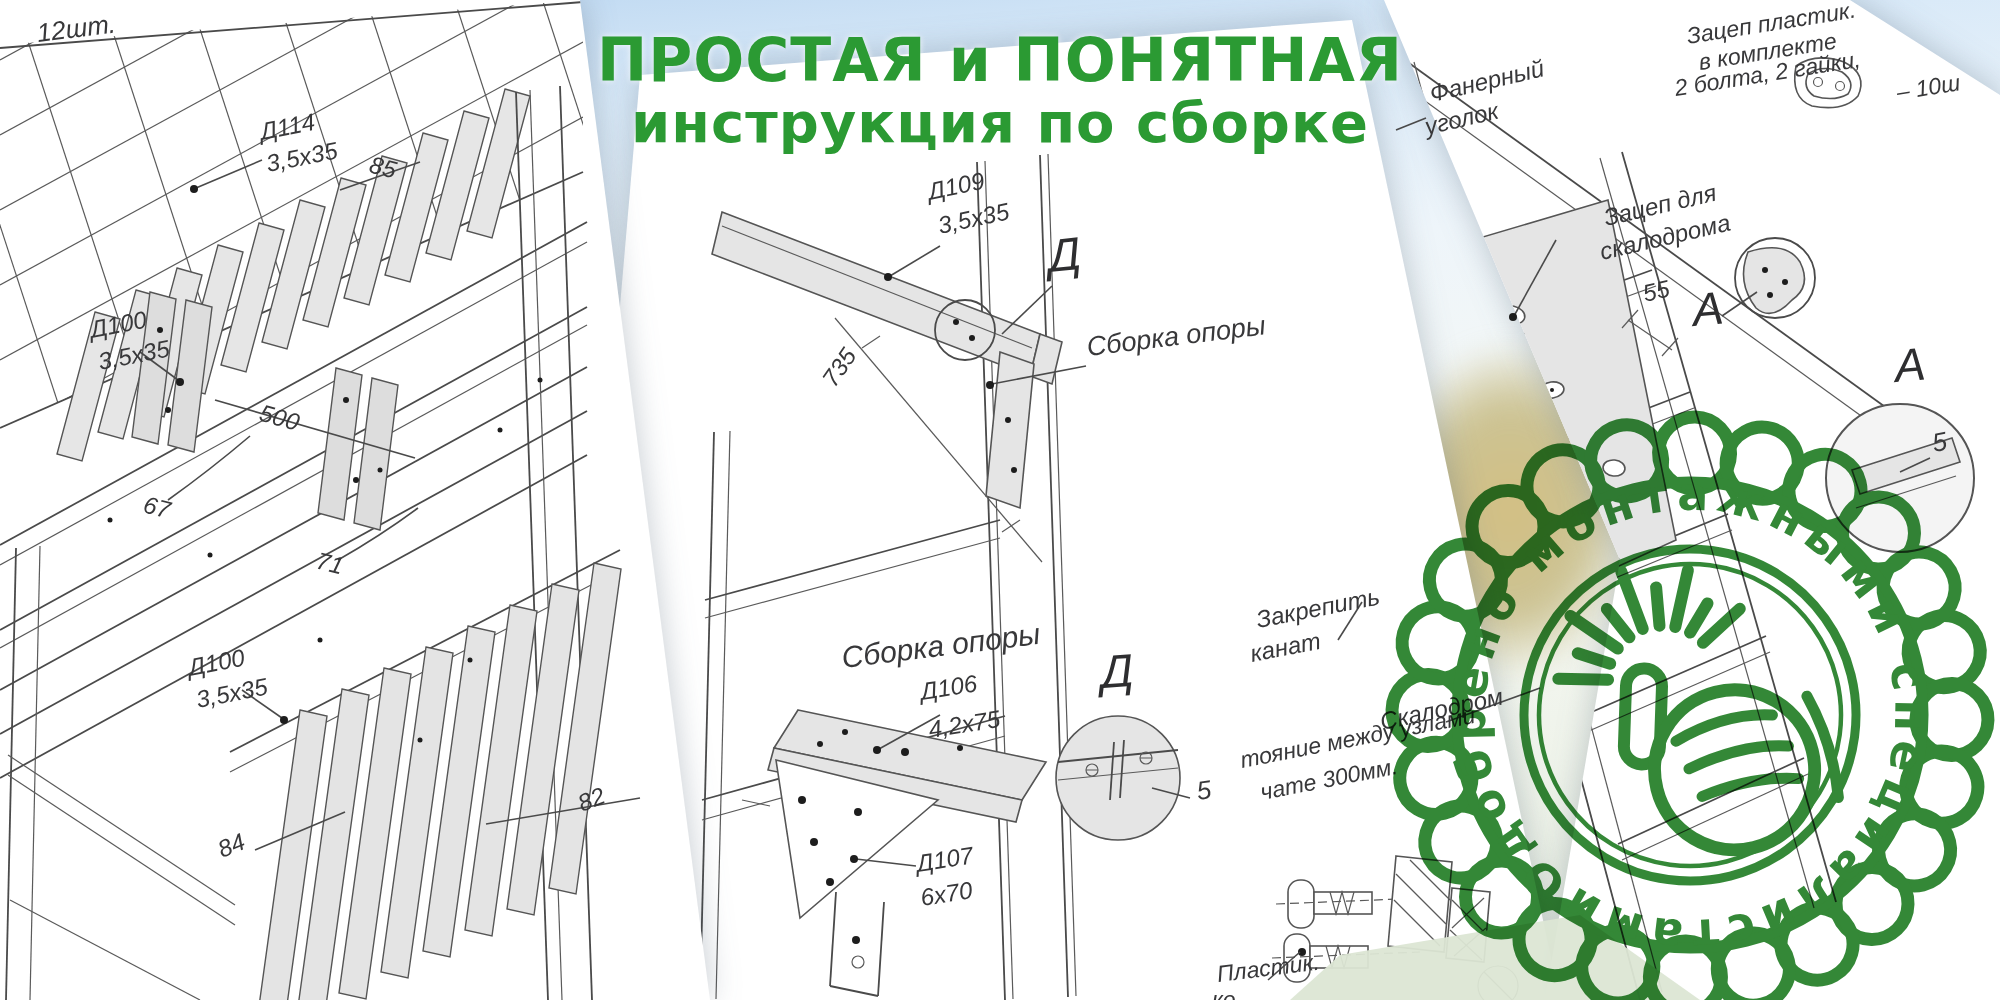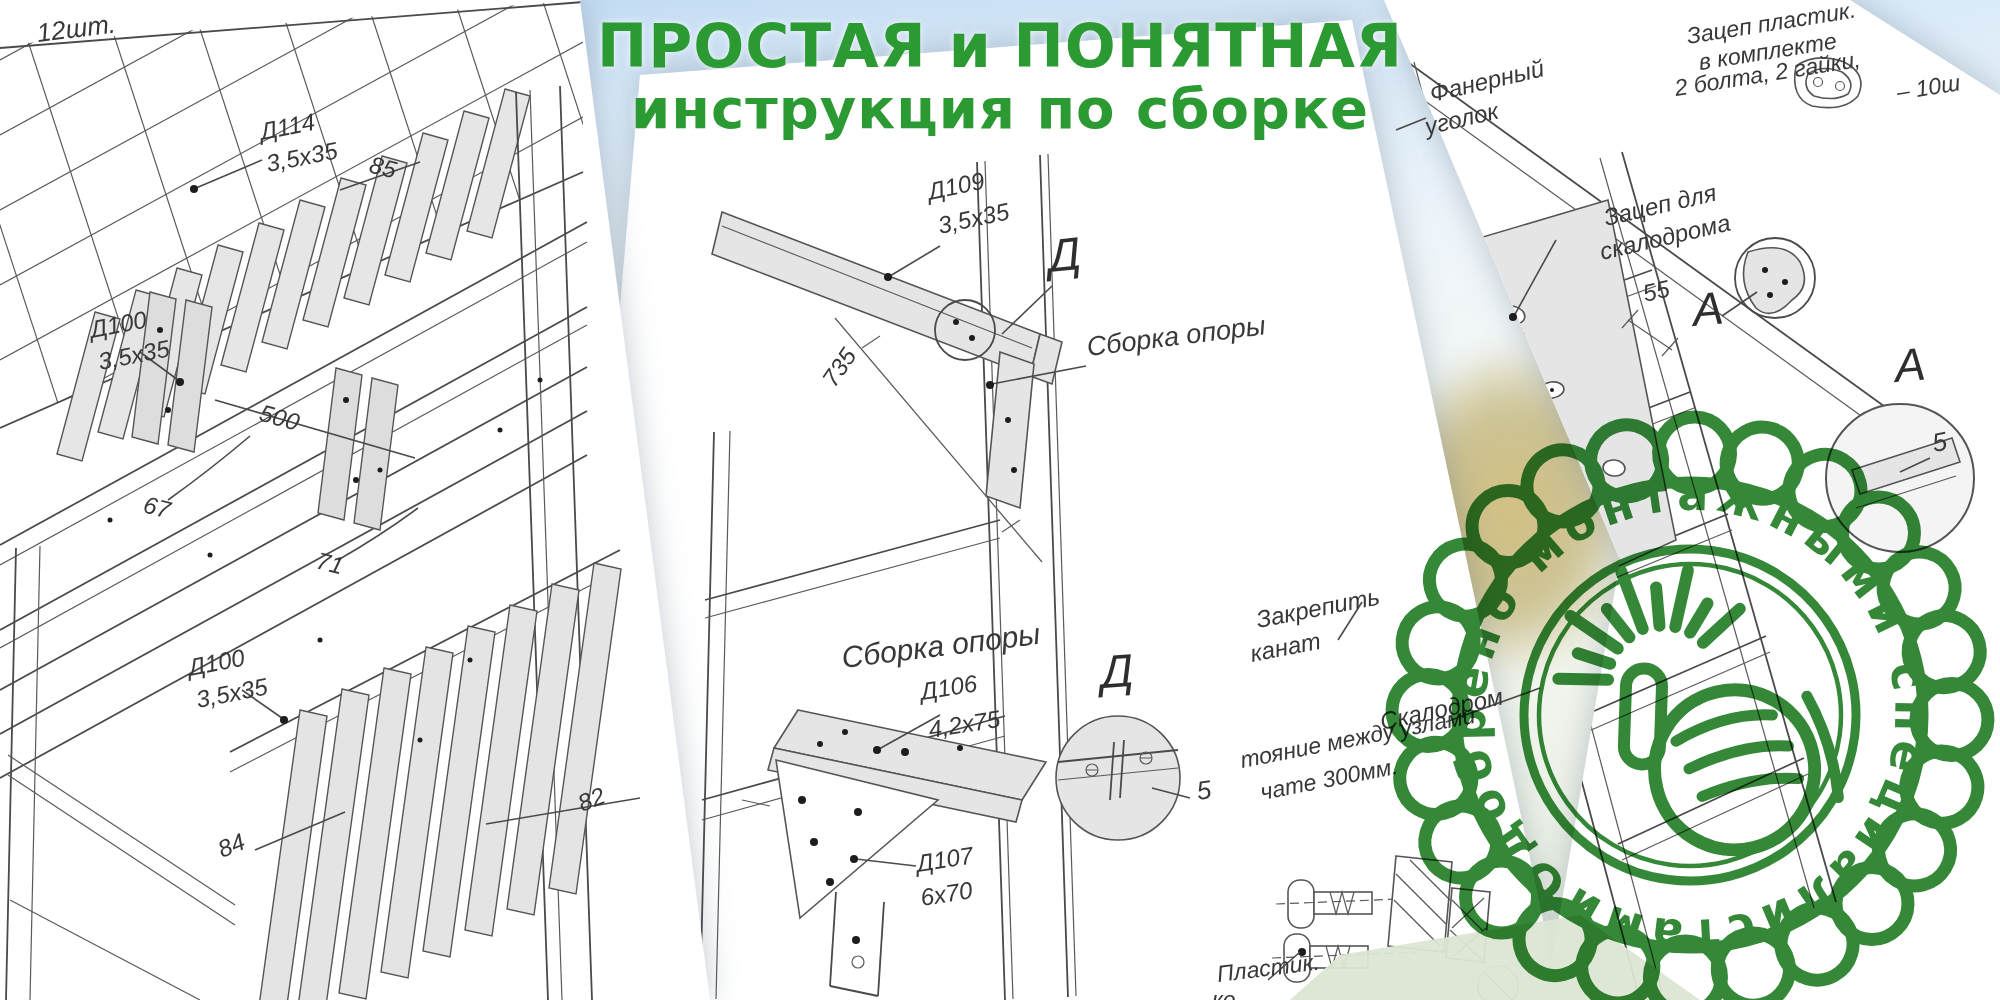--- a/index.html
+++ b/index.html
@@ -17,21 +17,21 @@
   .p-right .paper{clip-path:polygon(1384px 0px,1850px 0px,2000px 95px,2000px 1000px,1545px 1000px,1620px 560px);}
   svg.art{position:absolute;left:0;top:0;}
   .ln{stroke:#4a4a4a;stroke-width:1.8;fill:none;}
   .lnt{stroke:#5a5a5a;stroke-width:1.2;fill:none;}
   .gray{fill:#e5e5e5;stroke:#555;stroke-width:1.6;}
   .white{fill:#ffffff;stroke:#555;stroke-width:1.6;}
   .dot{fill:#1d1d1d;}
   .ldr{stroke:#4a4a4a;stroke-width:1.6;fill:none;}
   .lbl{font-family:"Liberation Sans",sans-serif;font-style:italic;fill:#38383a;}
   .mark{font-family:"Liberation Sans",sans-serif;font-style:italic;fill:#2e2e30;}
-  .title{position:absolute;left:540px;top:14px;width:920px;text-align:center;z-index:40;
+  .title{position:absolute;left:540px;top:28px;width:920px;text-align:center;z-index:40;
     font-family:"DejaVu Sans",sans-serif;font-weight:bold;color:var(--title-green,#2b9a33);
     text-shadow:0 0 6px rgba(255,255,255,.8);}
   .title .t1{font-size:60px;line-height:64px;letter-spacing:1px;}
   .title .t2{font-size:56px;line-height:62px;letter-spacing:1px;}
   .wedge{position:absolute;left:0;top:0;width:2000px;height:1000px;z-index:25;pointer-events:none;}
   .stamp{position:absolute;left:1310px;top:335px;width:760px;height:760px;z-index:50;
     transform:rotate(-14deg);opacity:.9;mix-blend-mode:multiply;}
   .stamp .ink{stroke:var(--green,#1e7b21);fill:none;}
   .stamp-text{font-family:"DejaVu Sans",sans-serif;font-weight:bold;font-size:46px;
     letter-spacing:7px;fill:var(--green,#1e7b21);}

